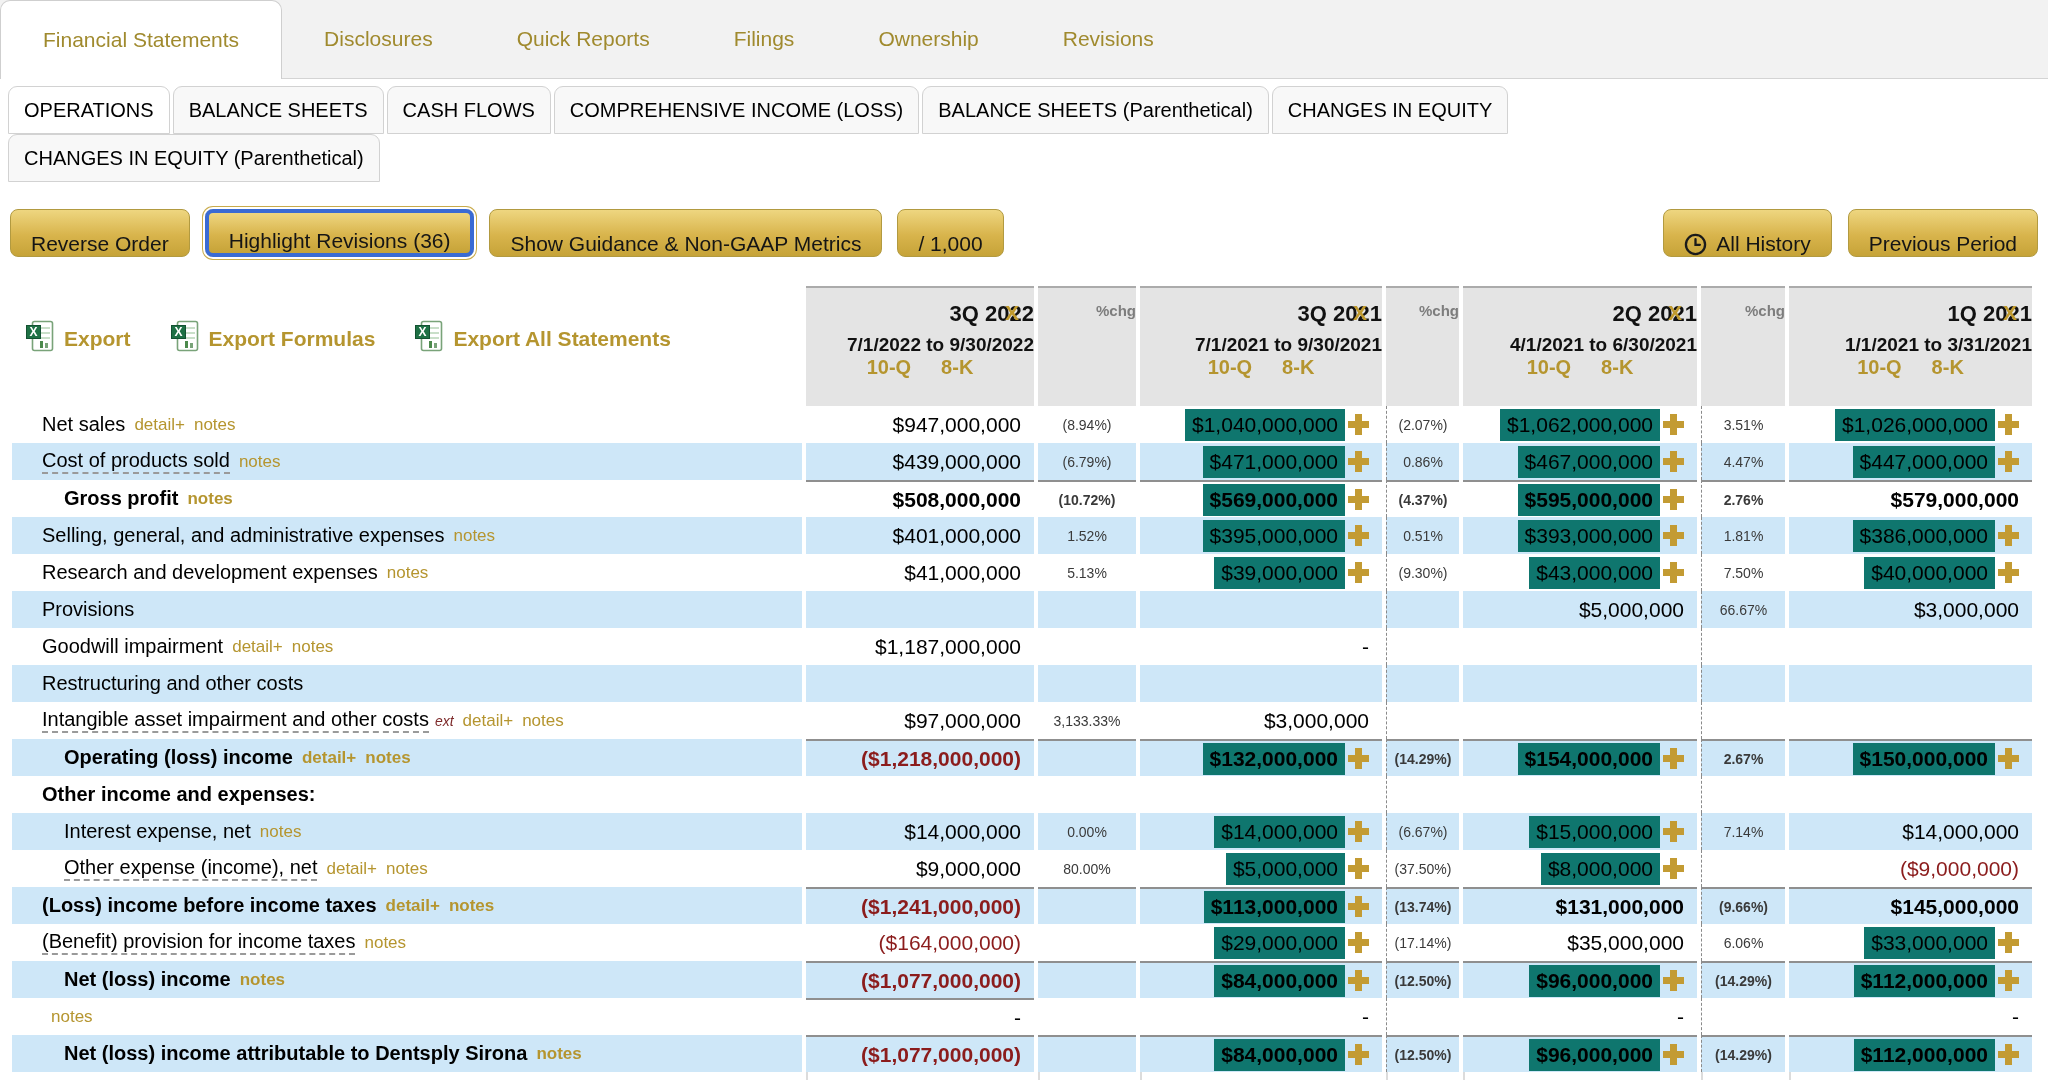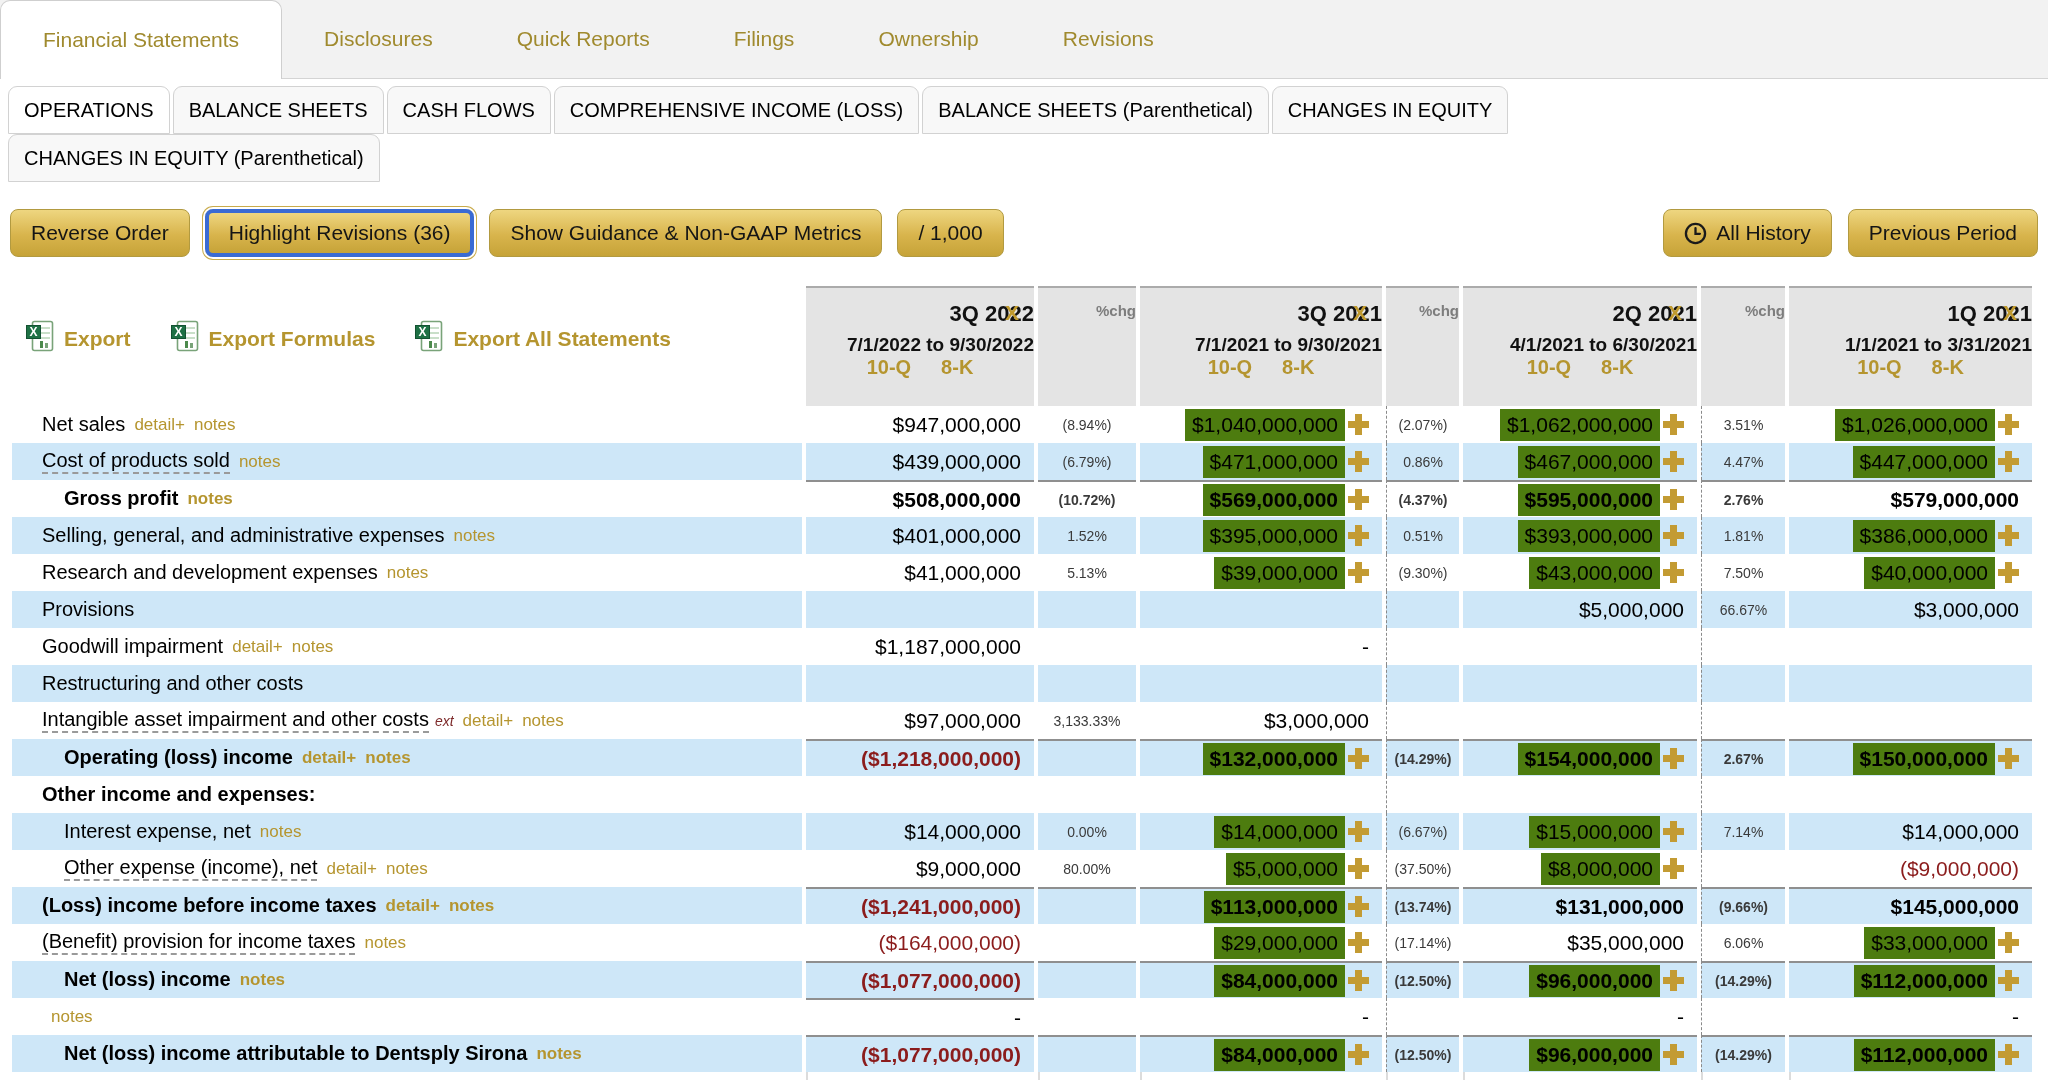--- a/index.html
+++ b/index.html
@@ -15,21 +15,21 @@
     border-radius:10px 10px 0 0;margin-bottom:-1px;}
   
   .sub-tabs{padding:7px 0 0 8px;background:#fff;}
   .sub-row{display:flex;}
   .sub-tab{border:1px solid #d2d2d2;border-radius:9px 9px 0 0;background:#f8f8f8;
     color:#000000;font-size:20px;padding:12px 15px 11px 15px;margin-right:3px;white-space:nowrap;cursor:pointer;}
   .sub-tab.active{background:#fff;}
   
   .toolbar{display:flex;align-items:center;margin:26px 10px 0 10px;height:50px;}
   .btn{background:linear-gradient(#EED680,#D8B44C 55%,#C6A338);border:1px solid #b29a40;
-    border-radius:8px;padding:0 20px;height:48px;display:inline-flex;align-items:center;gap:9px;
+    border-radius:8px;padding:0 20px;height:48px;display:inline-flex;align-items:flex-end;gap:9px;
     font-size:21px;color:#151515;margin-right:15px;cursor:pointer;box-sizing:border-box;white-space:nowrap;}
   .btn.focused{border:4px solid #3A6BD3;box-shadow:0 0 0 2px #fff,0 0 0 3px #c9ab4a;}
   .toolbar-right{margin-left:auto;display:flex;}
   .toolbar-right .btn{margin-right:0;margin-left:16px;}
   .clock svg{display:block;}
   
   .table{margin:28px 0 0 12px;width:2020px;}
   .grid{display:grid;grid-template-columns:790px 228px 98px 242px 73px 234px 84px 243px;column-gap:4px;}
   
   .th{background:#E4E4E4;border-top:2px solid #ABABAB;position:relative;height:120px;
@@ -51,21 +51,21 @@
   .td{display:flex;align-items:center;box-sizing:border-box;height:37px;}
   .td.label{padding-left:30px;font-size:20px;}
   .tr.ind .td.label{padding-left:52px;}
   .tr.bold .td{font-weight:bold;}
   .lbl.u{border-bottom:2px dashed #9a9a9a;}
   .ext{color:#7E2B2B;font-size:14px;margin-left:6px;font-style:italic;}
   .rlink{color:#B5952F;font-size:17px;margin-left:9px;cursor:pointer;white-space:nowrap;}
   .td.val{justify-content:flex-end;font-size:21px;padding-right:13px;}
   .td.chg{justify-content:center;font-size:14px;color:#3a3a3a;}
   .vtx.neg{color:#8B1C1C;}
-  .vtx.hl{background:#4d7c0f;padding:4px 7px;}
+  .vtx.hl{background:#0f766e;padding:4px 7px;}
   .plus{width:21px;height:21px;margin-left:3px;flex:0 0 auto;cursor:pointer;background:
     linear-gradient(#C39B33,#C39B33) 50% 50%/21px 7px no-repeat,
     linear-gradient(#C39B33,#C39B33) 50% 50%/7px 21px no-repeat;}
   .dashL{border-left:1px dashed #8a8a8a;}
   .tr.tborder .td:not(.label){border-top:2px solid #8f8f8f;}
   .td.tb1{border-top:2px solid #8f8f8f;}
   .sliver .td{background:#fff;border-left:2px solid #dcdcdc;height:14px;}
   .sliver .td:first-child{border-left:none;}
 </style>
 </head>

